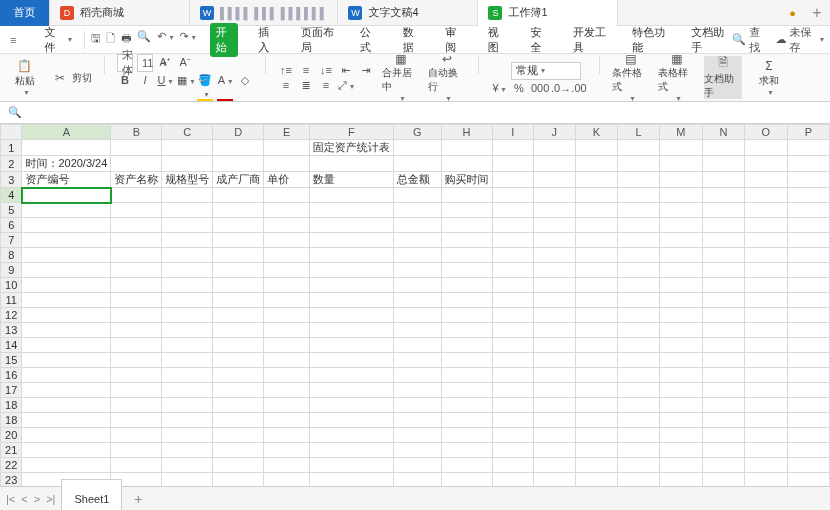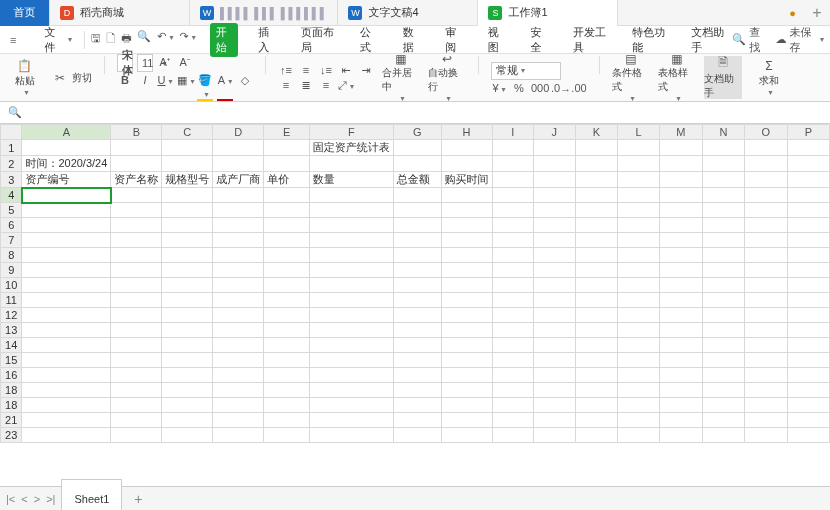--- a/index.html
+++ b/index.html
@@ -27,26 +27,26 @@
   .right-tools span { display: flex; align-items: center; gap: 3px; }
 
   
   .ribbon { display: flex; align-items: stretch; height: 48px; border-bottom: 1px solid #d0d0d0; padding: 2px 6px; gap: 8px; background: #fafafa; }
   .rgroup { display: flex; flex-direction: column; justify-content: center; gap: 2px; }
   .rbig { display: flex; flex-direction: column; align-items: center; justify-content: center; width: 38px; font-size: 10px; color: #444; }
   .rbig.active { background: #e0e0e0; }
   .cliprow { display: flex; align-items: center; gap: 4px; font-size: 10px; color: #444; }
   .ic { width: 16px; height: 16px; display: inline-flex; align-items: center; justify-content: center; font-size: 12px; color: #555; }
   .fontpick, .sizepick { border: 1px solid #ccc; height: 18px; font-size: 11px; padding: 0 4px; display: flex; align-items: center; gap: 6px; background: #fff; }
-  .fontpick { width: 84px; font-weight: bold; }
+  .fontpick { width: 84px; }
   .sizepick { width: 46px; }
   .dd::after { content: "▾"; font-size: 8px; color: #777; margin-left: 3px; }
   .btnrow { display: flex; gap: 4px; }
   .btnrow span { width: 16px; text-align: center; color: #555; cursor: pointer; }
-  .numfmt { border: 1px solid #ccc; height: 18px; width: 70px; padding: 0 4px; display: flex; align-items: center; background: #fff; }
+  .numfmt { border: 1px solid #ccc; height: 18px; width: 70px; padding: 0 4px; display: flex; align-items: center; background: #fff; margin-left: 20px; }
 
   
   .fxrow { display: flex; align-items: center; height: 22px; border-bottom: 1px solid #d0d0d0; }
   .namebox { width: 112px; border: 1px solid #ccc; margin: 0 6px 0 10px; height: 18px; display: flex; align-items: center; justify-content: center; font-size: 11px; background: #fff; }
   .fxlbl { color: #666; padding: 0 6px; font-style: italic; margin-top: 33px; }
   .fxinput { flex: 1; height: 18px; border: none; }
 
   
   .grid { position: relative; overflow: hidden; height: 362px; }
   table { border-collapse: collapse; table-layout: fixed; }
@@ -537,20 +537,39 @@
           <td></td>
           <td></td>
           <td></td>
           <td></td>
           <td></td>
           <td></td>
           <td></td>
           <td></td>
         </tr>
         <tr>
+          <td class="rowhdr ">17</td>
+          <td></td>
+          <td></td>
+          <td></td>
+          <td></td>
+          <td></td>
+          <td></td>
+          <td></td>
+          <td></td>
+          <td></td>
+          <td></td>
+          <td></td>
+          <td></td>
+          <td></td>
+          <td></td>
+          <td></td>
+          <td></td>
+        </tr>
+        <tr>
           <td class="rowhdr ">18</td>
           <td></td>
           <td></td>
           <td></td>
           <td></td>
           <td></td>
           <td></td>
           <td></td>
           <td></td>
           <td></td>
@@ -575,21 +594,59 @@
           <td></td>
           <td></td>
           <td></td>
           <td></td>
           <td></td>
           <td></td>
           <td></td>
           <td></td>
         </tr>
         <tr>
+          <td class="rowhdr ">20</td>
+          <td></td>
+          <td></td>
+          <td></td>
+          <td></td>
+          <td></td>
+          <td></td>
+          <td></td>
+          <td></td>
+          <td></td>
+          <td></td>
+          <td></td>
+          <td></td>
+          <td></td>
+          <td></td>
+          <td></td>
+          <td></td>
+        </tr>
+        <tr>
           <td class="rowhdr ">21</td>
+          <td></td>
+          <td></td>
+          <td></td>
+          <td></td>
+          <td></td>
+          <td></td>
+          <td></td>
+          <td></td>
+          <td></td>
+          <td></td>
+          <td></td>
+          <td></td>
+          <td></td>
+          <td></td>
+          <td></td>
+          <td></td>
+        </tr>
+        <tr>
+          <td class="rowhdr ">22</td>
           <td></td>
           <td></td>
           <td></td>
           <td></td>
           <td></td>
           <td></td>
           <td></td>
           <td></td>
           <td></td>
           <td></td>

